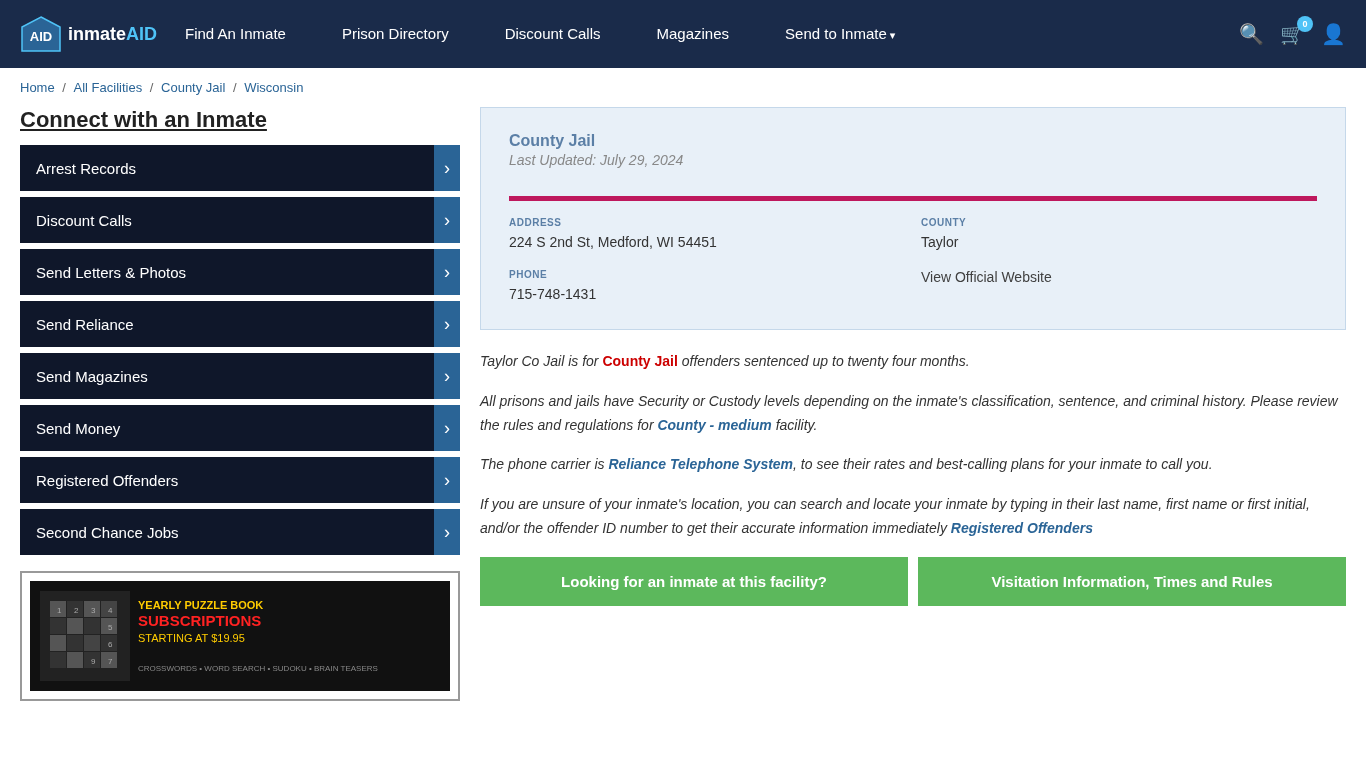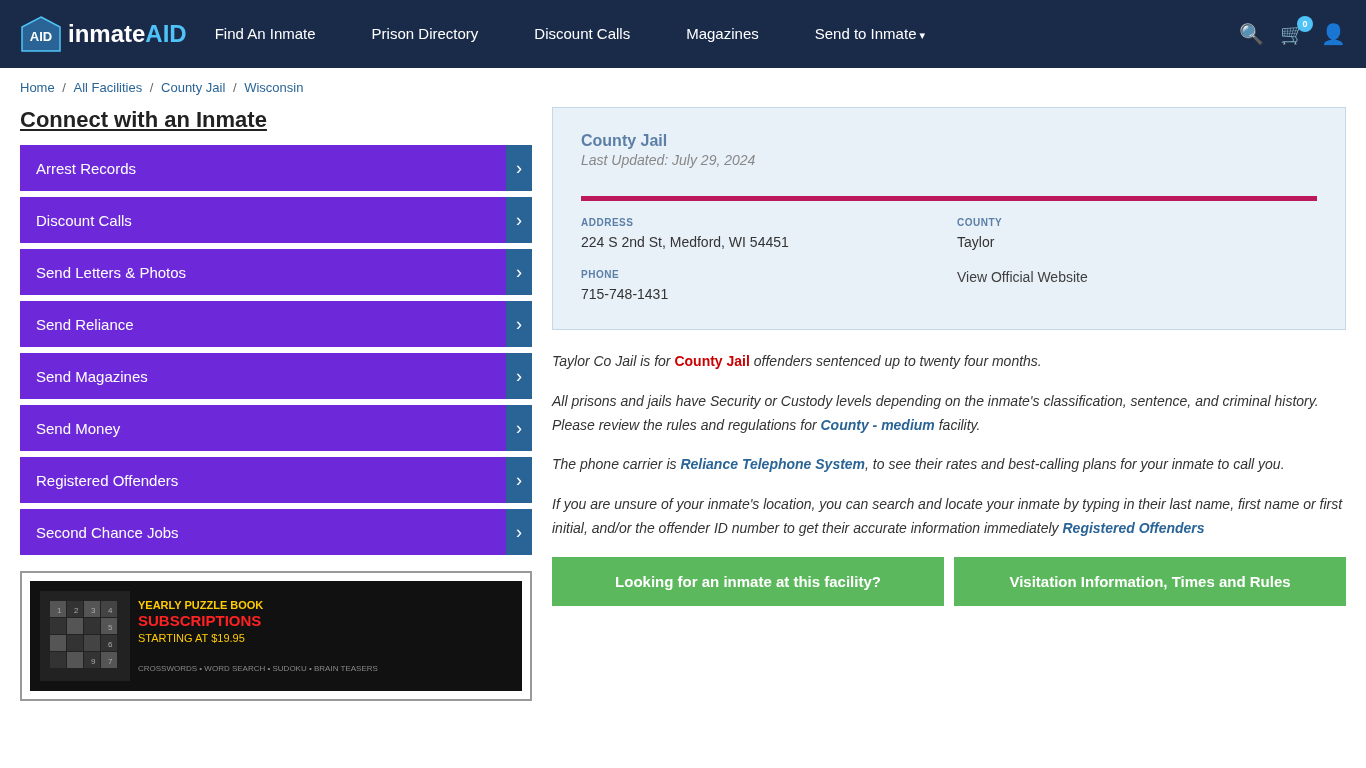--- a/index.html
+++ b/index.html
@@ -16,24 +16,24 @@
 
     
     .breadcrumb { padding: 12px 20px; font-size: 13px; }
     .breadcrumb a { color: #2a6496; text-decoration: none; }
     .breadcrumb span { color: #666; margin: 0 4px; }
 
     
     .main-layout { display: flex; padding: 0 20px 20px 20px; gap: 20px; }
 
     
-    .sidebar { width: 512px; flex-shrink: 0; }
+    .sidebar { width: 440px; flex-shrink: 0; }
     .sidebar-title { font-size: 22px; font-weight: bold; text-decoration: underline; margin-bottom: 12px; color: #222; }
     .sidebar-menu { display: flex; flex-direction: column; gap: 6px; }
-    .sidebar-btn { background: #6d28d9; color: #fff; font-size: 15px; font-weight: 500; padding: 14px 16px; display: flex; align-items: center; justify-content: space-between; cursor: pointer; border: none; width: 100%; text-align: left; }
+    .sidebar-btn { background: #0f172a; color: #fff; font-size: 15px; font-weight: 500; padding: 14px 16px; display: flex; align-items: center; justify-content: space-between; cursor: pointer; border: none; width: 100%; text-align: left; }
     .sidebar-btn .arrow { background: #2a6496; padding: 2px 10px; font-size: 18px; display: flex; align-items: center; justify-content: center; height: 100%; min-height: 46px; margin: -14px -16px -14px 10px; }
 
     
     .ad-box { margin-top: 16px; border: 2px solid #999; padding: 8px; background: #fff; }
     .ad-inner { background: #111; padding: 10px; text-align: center; }
 
     
     .main-content { flex: 1; }
     .facility-card { background: #e8f0f8; border: 1px solid #c5d8ea; padding: 24px 28px; margin-bottom: 20px; }
     .facility-name { font-size: 26px; font-weight: bold; color: #1a2b4a; margin-bottom: 4px; }
@@ -62,21 +62,21 @@
   </style>
 </head>
 <body>
 
 <header class="header">
   <div class="logo-container">
     <svg width="42" height="38" viewBox="0 0 42 38" style="margin-right:6px;">
       <polygon points="21,2 40,12 40,36 2,36 2,12" fill="#2a6496" stroke="#4fc3f7" stroke-width="1.5"></polygon>
       <text x="21" y="26" text-anchor="middle" fill="#fff" font-size="13" font-weight="bold">AID</text>
     </svg>
-    <span style="color:#fff; font-size:24px; font-weight:bold;">
+    <span style="color:#fff; font-size:18px; font-weight:bold;">
       <span style="color:#fff;">inmate</span><span style="color:#4fc3f7;">AID</span>
     </span>
   </div>
 
   <nav>
     <a class="nav-item">Find An Inmate</a>
     <a class="nav-item">Prison Directory</a>
     <a class="nav-item">Discount Calls</a>
     <a class="nav-item">Magazines</a>
     <a class="nav-item dropdown">Send to Inmate</a>

